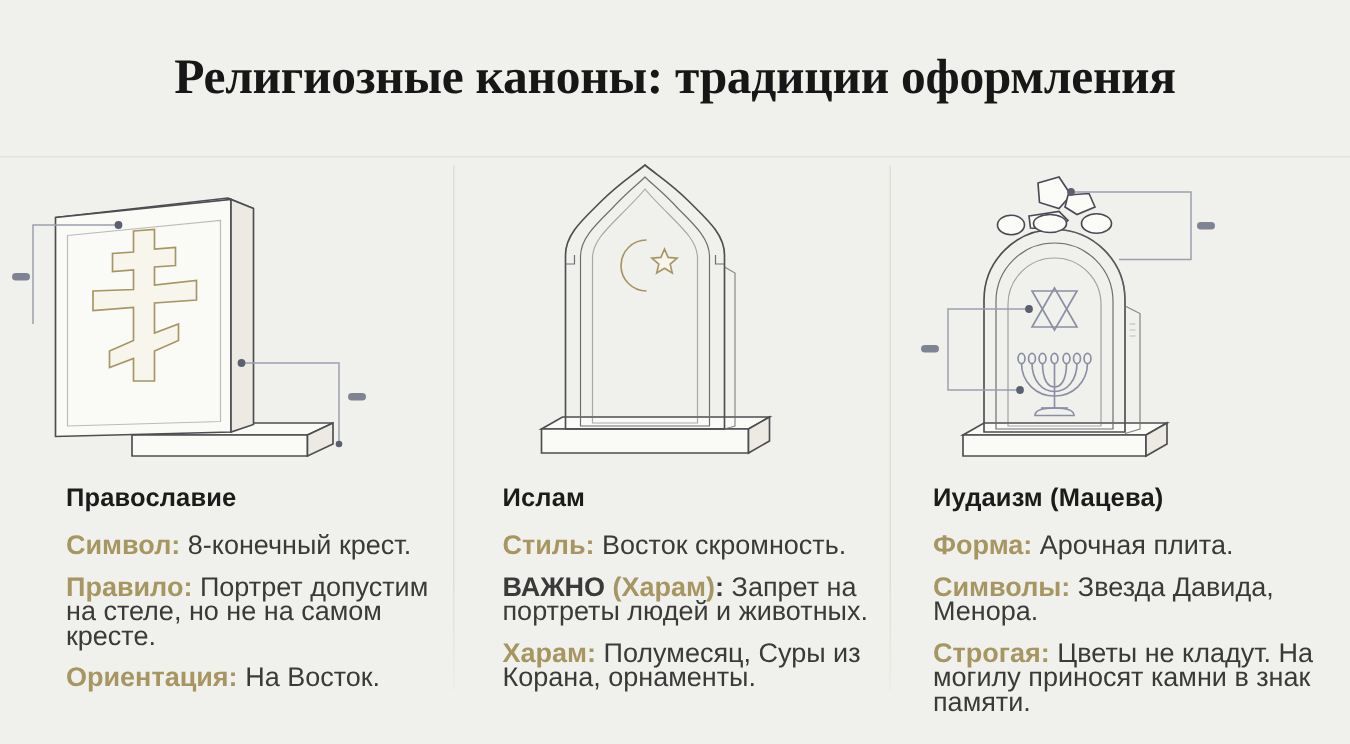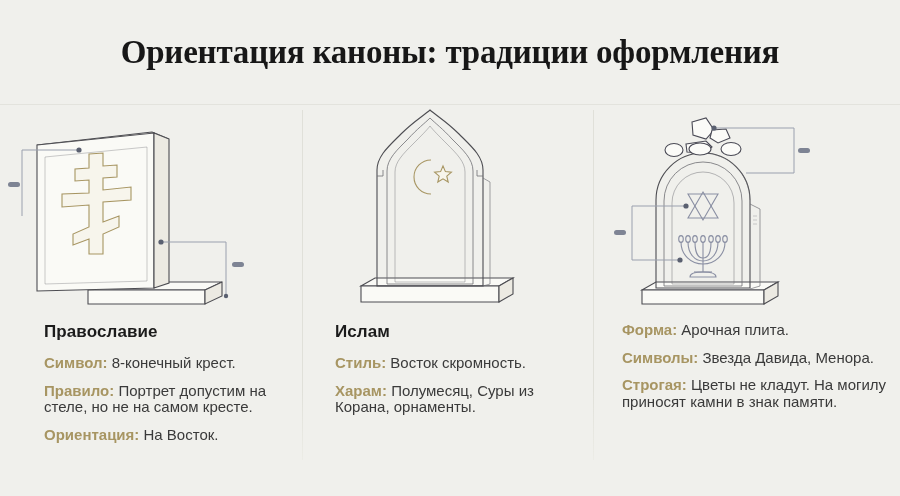--- a/index.html
+++ b/index.html
@@ -56,21 +56,21 @@
   h2.sec-title{
     font-family:Liberation Sans, sans-serif;
     font-weight:bold;
     font-size:17px;
     color:#1b1b1b;
     margin:0 0 13px 0;
     letter-spacing:0.1px;
   }
   p.fact{
     margin:0 0 11px 0;
-    font-size:15px;
+    font-size:18px;
     line-height:16.5px;
     color:#3a3a3a;
   }
   p.fact:last-child{margin-bottom:0;}
   .lbl{color:#a79562;font-weight:bold;}
   .lbl-em{color:#3a3a3a;font-weight:bold;}
 
   
   .dash{fill:#7e8494;}
   .dot{fill:#5a6070;}
@@ -83,21 +83,21 @@
   .slab-top{fill:#f4f2ea;stroke:#4d4d52;stroke-width:1.1;}
   .sym-gold{stroke:#a79562;stroke-width:1.1;fill:#f7f5ec;}
   .sym-blue{stroke:#8a8fa3;stroke-width:1.1;fill:none;}
 </style>
 </head>
 <body>
 
 <div class="page">
 
   <div class="header">
-    <div class="title">Ориентация каноны: традиции оформления</div>
+    <div class="title">Религиозные каноны: традиции оформления</div>
   </div>
   <div class="header-rule"></div>
 
   <div class="vdiv left"></div>
   <div class="vdiv right"></div>
 
   <div class="col col-1">
     <div class="art">
       <svg width="302" height="212" viewBox="0 0 302 212" xmlns="http://www.w3.org/2000/svg">
 
@@ -185,20 +185,25 @@
           <polygon class="sym-gold" points="140,58 142.4,63.6 148.4,64.1 143.8,68.1 145.2,74 140,70.8 134.8,74 136.2,68.1 131.6,64.1 137.6,63.6"></polygon>
         </g>
       </svg>
     </div>
 
     <div class="body">
       <h2 class="sec-title">Ислам</h2>
       <p class="fact">
         <span class="lbl">Стиль:</span>
         <span>Восток скромность.</span>
+      </p>
+      <p class="fact">
+        <span class="lbl-em">ВАЖНО</span>
+        <span class="lbl">(Харам)</span><span class="lbl-em">:</span>
+        <span>Запрет на портреты людей и животных.</span>
       </p>
       <p class="fact">
         <span class="lbl">Харам:</span>
         <span>Полумесяц, Суры из Корана, орнаменты.</span>
       </p>
     </div>
   </div>
 
   <div class="col col-3">
     <div class="art">
@@ -262,20 +267,21 @@
         <g>
           <path class="lead" d="M90,98 L38,98 L38,152 L84,152"></path>
           <circle class="dot" cx="92" cy="98" r="2.6"></circle>
           <circle class="dot" cx="86" cy="152" r="2.6"></circle>
           <rect class="dash" x="20" y="122" width="12" height="5" rx="2.5"></rect>
         </g>
       </svg>
     </div>
 
     <div class="body">
+      <h2 class="sec-title">Иудаизм (Мацева)</h2>
       <p class="fact">
         <span class="lbl">Форма:</span>
         <span>Арочная плита.</span>
       </p>
       <p class="fact">
         <span class="lbl">Символы:</span>
         <span>Звезда Давида, Менора.</span>
       </p>
       <p class="fact">
         <span class="lbl">Строгая:</span>

